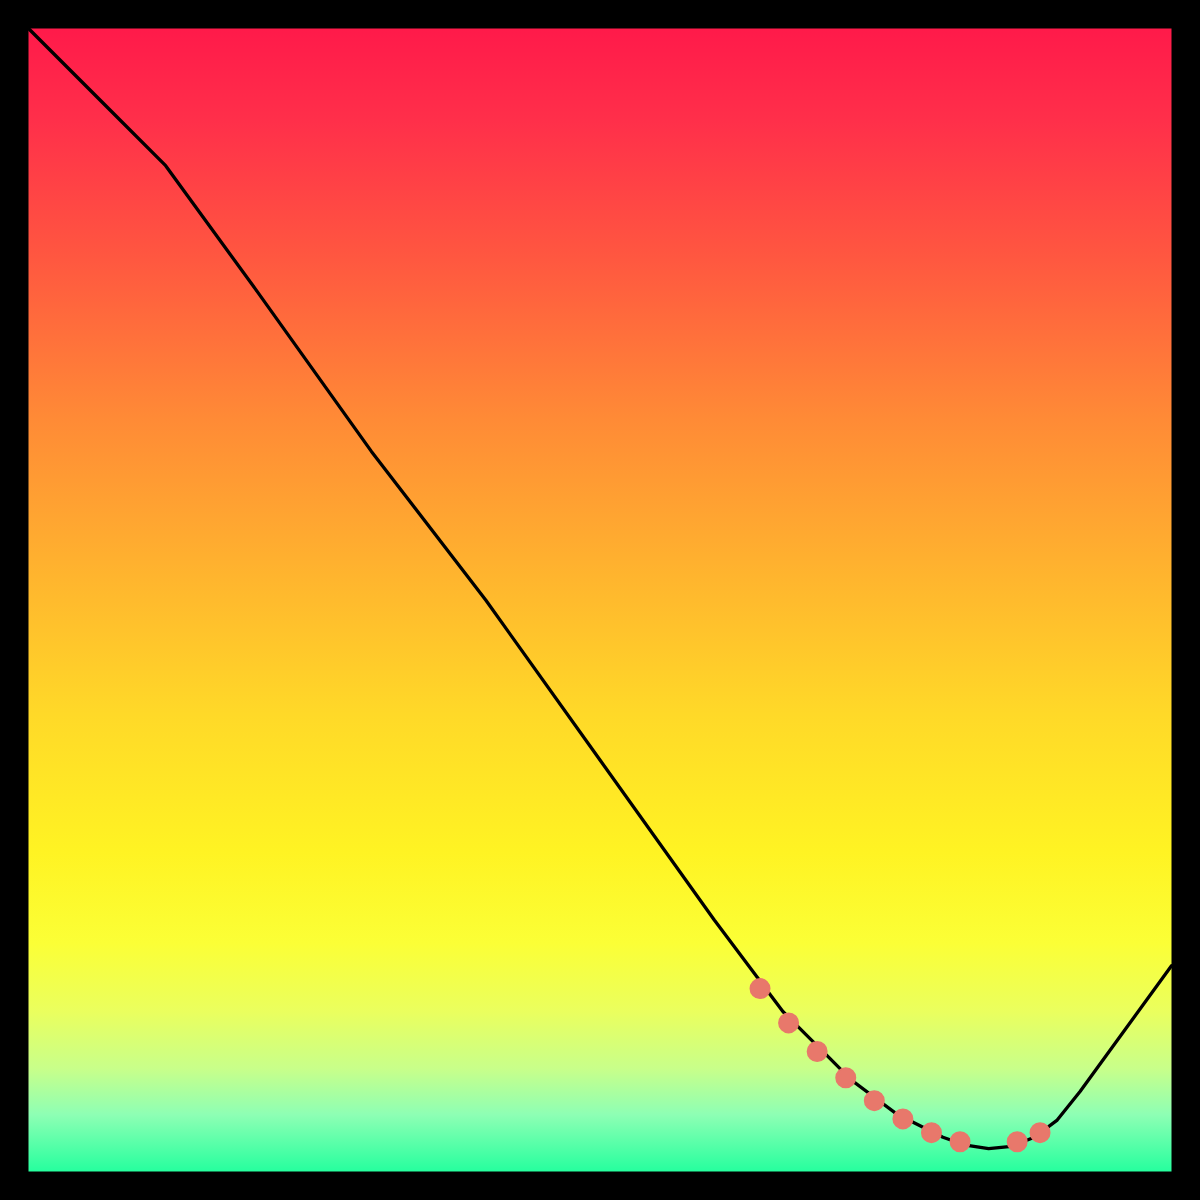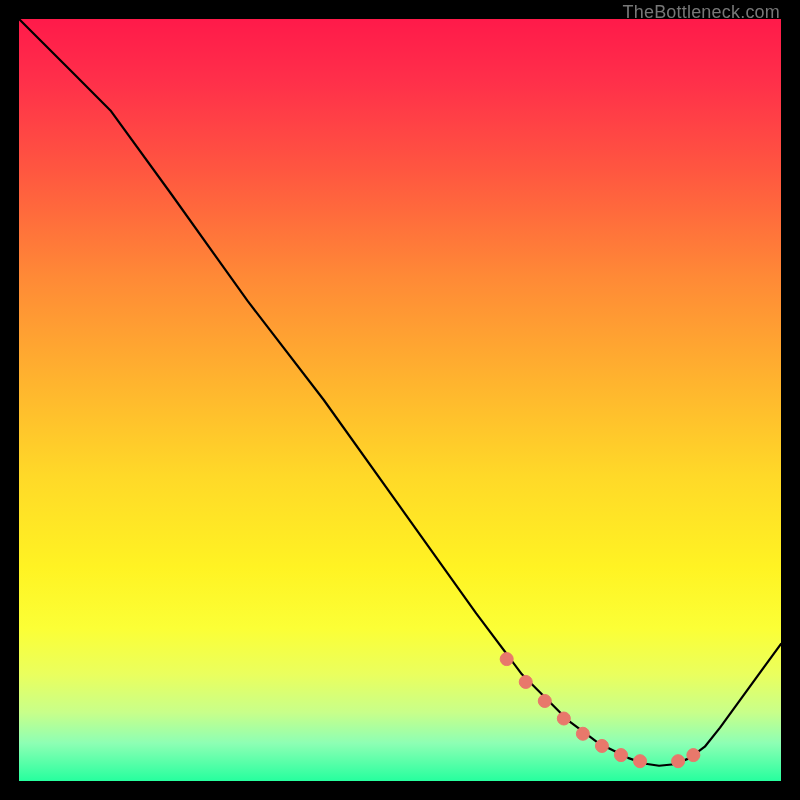--- a/index.html
+++ b/index.html
@@ -67,14 +67,13 @@
         <circle cx="525.78" cy="681.99" r="6.5" fill="#e8786b" stroke="#e8786b"></circle>
         <circle cx="544.83" cy="699.52" r="6.5" fill="#e8786b" stroke="#e8786b"></circle>
         <circle cx="563.88" cy="714.76" r="6.5" fill="#e8786b" stroke="#e8786b"></circle>
         <circle cx="582.93" cy="726.95" r="6.5" fill="#e8786b" stroke="#e8786b"></circle>
         <circle cx="601.98" cy="736.09" r="6.5" fill="#e8786b" stroke="#e8786b"></circle>
         <circle cx="621.03" cy="742.19" r="6.5" fill="#e8786b" stroke="#e8786b"></circle>
         <circle cx="659.13" cy="742.19" r="6.5" fill="#e8786b" stroke="#e8786b"></circle>
         <circle cx="674.37" cy="736.09" r="6.5" fill="#e8786b" stroke="#e8786b"></circle>
       </svg>
   </div>
-  <div class="attribution">TheBottleneck.com</div>
 </div>
 
 </body></html>

